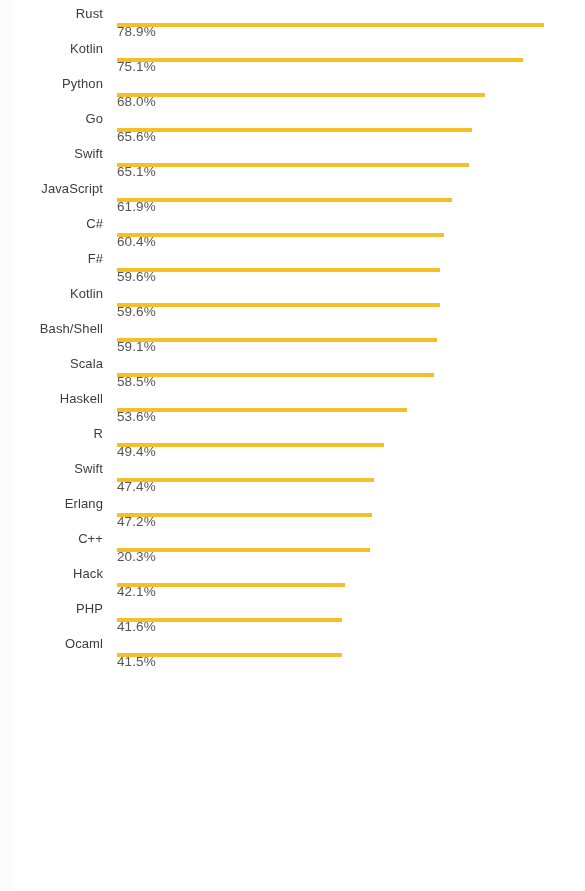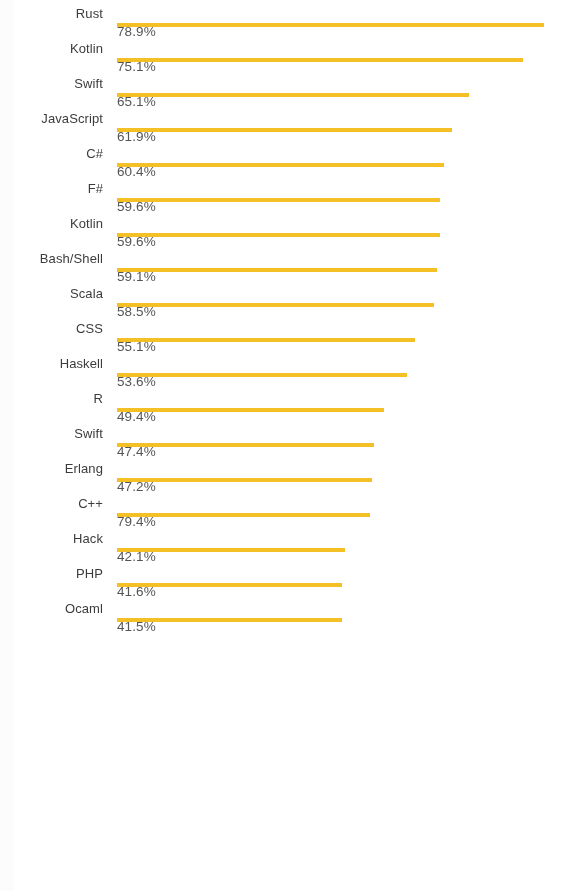--- a/index.html
+++ b/index.html
@@ -99,20 +99,34 @@
         </div>
       </div>
       <div class="chart-row">
         <div class="row-label">Kotlin</div>
         <div class="row-value">75.1%</div>
         <div class="bar-track">
           <div class="bar-fill" style="width: 406.435px; background: rgb(245, 192, 38);"></div>
         </div>
       </div>
       <div class="chart-row">
+        <div class="row-label">Python</div>
+        <div class="row-value">68.0%</div>
+        <div class="bar-track">
+          <div class="bar-fill" style="width: 368.01px; background: rgb(245, 192, 38);"></div>
+        </div>
+      </div>
+      <div class="chart-row">
+        <div class="row-label">Go</div>
+        <div class="row-value">65.6%</div>
+        <div class="bar-track">
+          <div class="bar-fill" style="width: 355.022px; background: rgb(245, 192, 38);"></div>
+        </div>
+      </div>
+      <div class="chart-row">
         <div class="row-label">Swift</div>
         <div class="row-value">65.1%</div>
         <div class="bar-track">
           <div class="bar-fill" style="width: 352.316px; background: rgb(245, 192, 38);"></div>
         </div>
       </div>
       <div class="chart-row">
         <div class="row-label">JavaScript</div>
         <div class="row-value">61.9%</div>
         <div class="bar-track">
@@ -148,27 +162,20 @@
         </div>
       </div>
       <div class="chart-row">
         <div class="row-label">Scala</div>
         <div class="row-value">58.5%</div>
         <div class="bar-track">
           <div class="bar-fill" style="width: 316.597px; background: rgb(245, 192, 38);"></div>
         </div>
       </div>
       <div class="chart-row">
-        <div class="row-label">CSS</div>
-        <div class="row-value">55.1%</div>
-        <div class="bar-track">
-          <div class="bar-fill" style="width: 298.196px; background: rgb(245, 192, 38);"></div>
-        </div>
-      </div>
-      <div class="chart-row">
         <div class="row-label">Haskell</div>
         <div class="row-value">53.6%</div>
         <div class="bar-track">
           <div class="bar-fill" style="width: 290.079px; background: rgb(245, 192, 38);"></div>
         </div>
       </div>
       <div class="chart-row">
         <div class="row-label">R</div>
         <div class="row-value">49.4%</div>
         <div class="bar-track">
@@ -184,21 +191,21 @@
       </div>
       <div class="chart-row">
         <div class="row-label">Erlang</div>
         <div class="row-value">47.2%</div>
         <div class="bar-track">
           <div class="bar-fill" style="width: 255.442px; background: rgb(245, 192, 38);"></div>
         </div>
       </div>
       <div class="chart-row">
         <div class="row-label">C++</div>
-        <div class="row-value">79.4%</div>
+        <div class="row-value">20.3%</div>
         <div class="bar-track">
           <div class="bar-fill" style="width: 252.736px; background: rgb(245, 192, 38);"></div>
         </div>
       </div>
       <div class="chart-row">
         <div class="row-label">Hack</div>
         <div class="row-value">42.1%</div>
         <div class="bar-track">
           <div class="bar-fill" style="width: 227.842px; background: rgb(245, 192, 38);"></div>
         </div>

